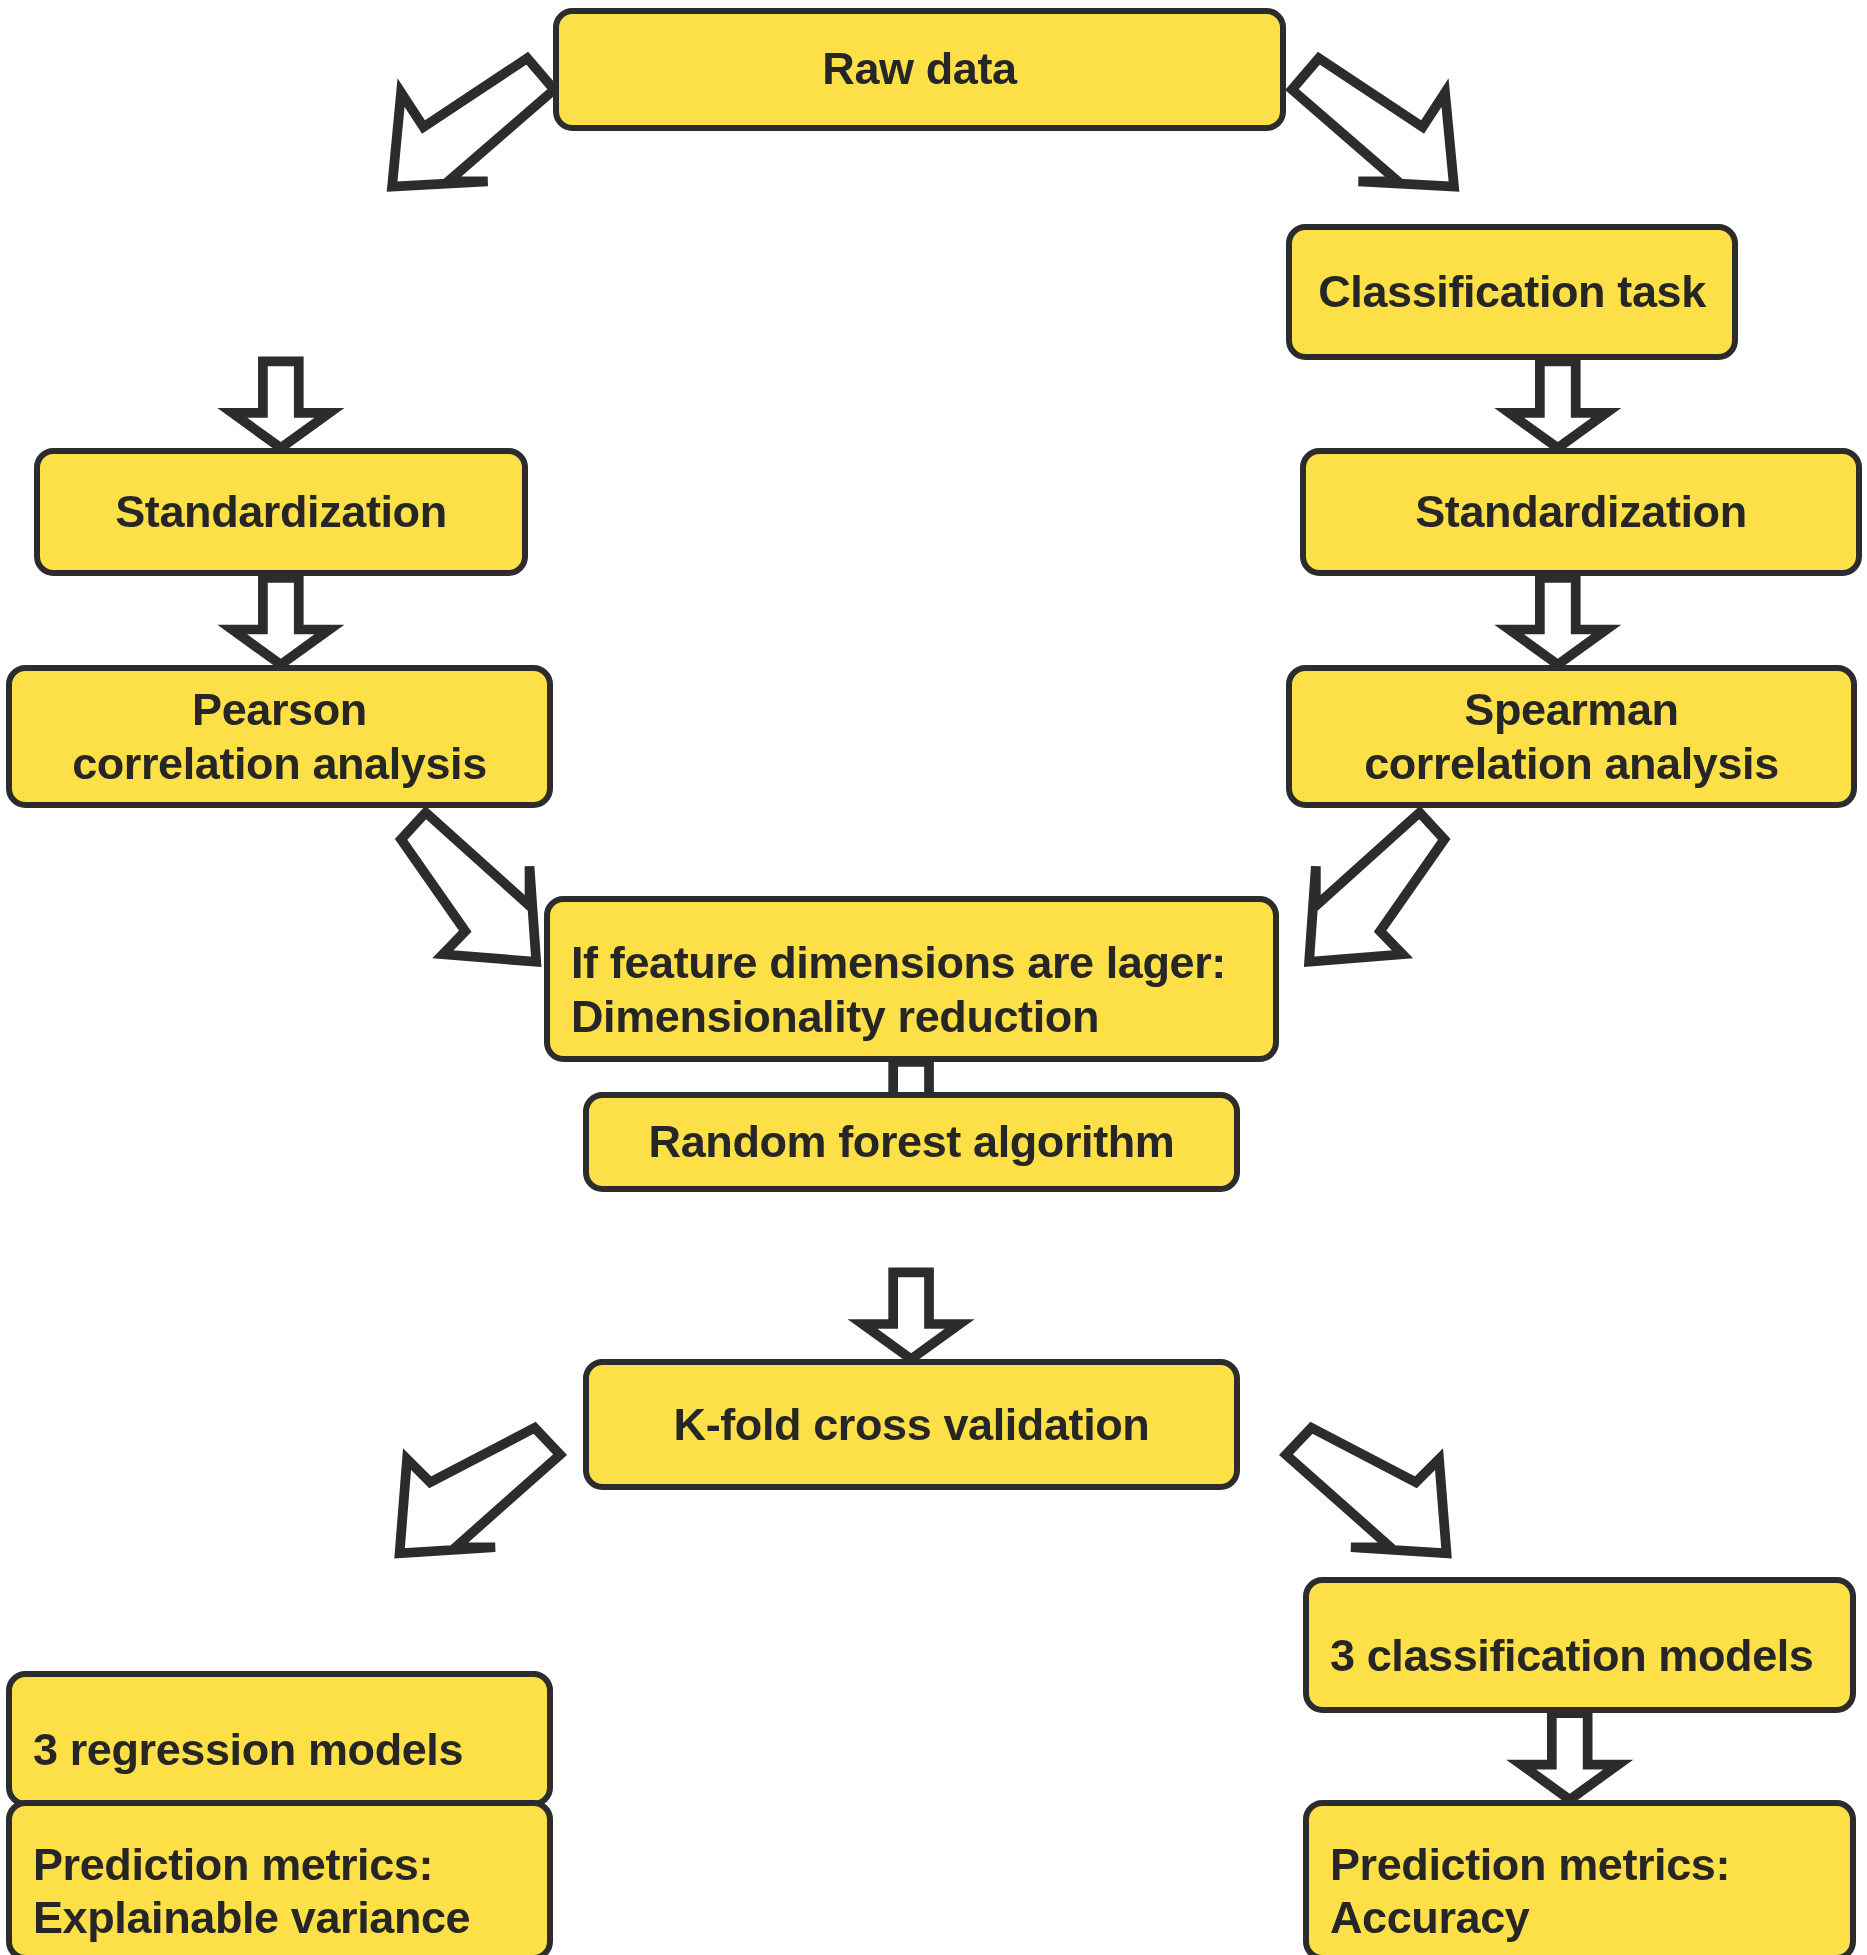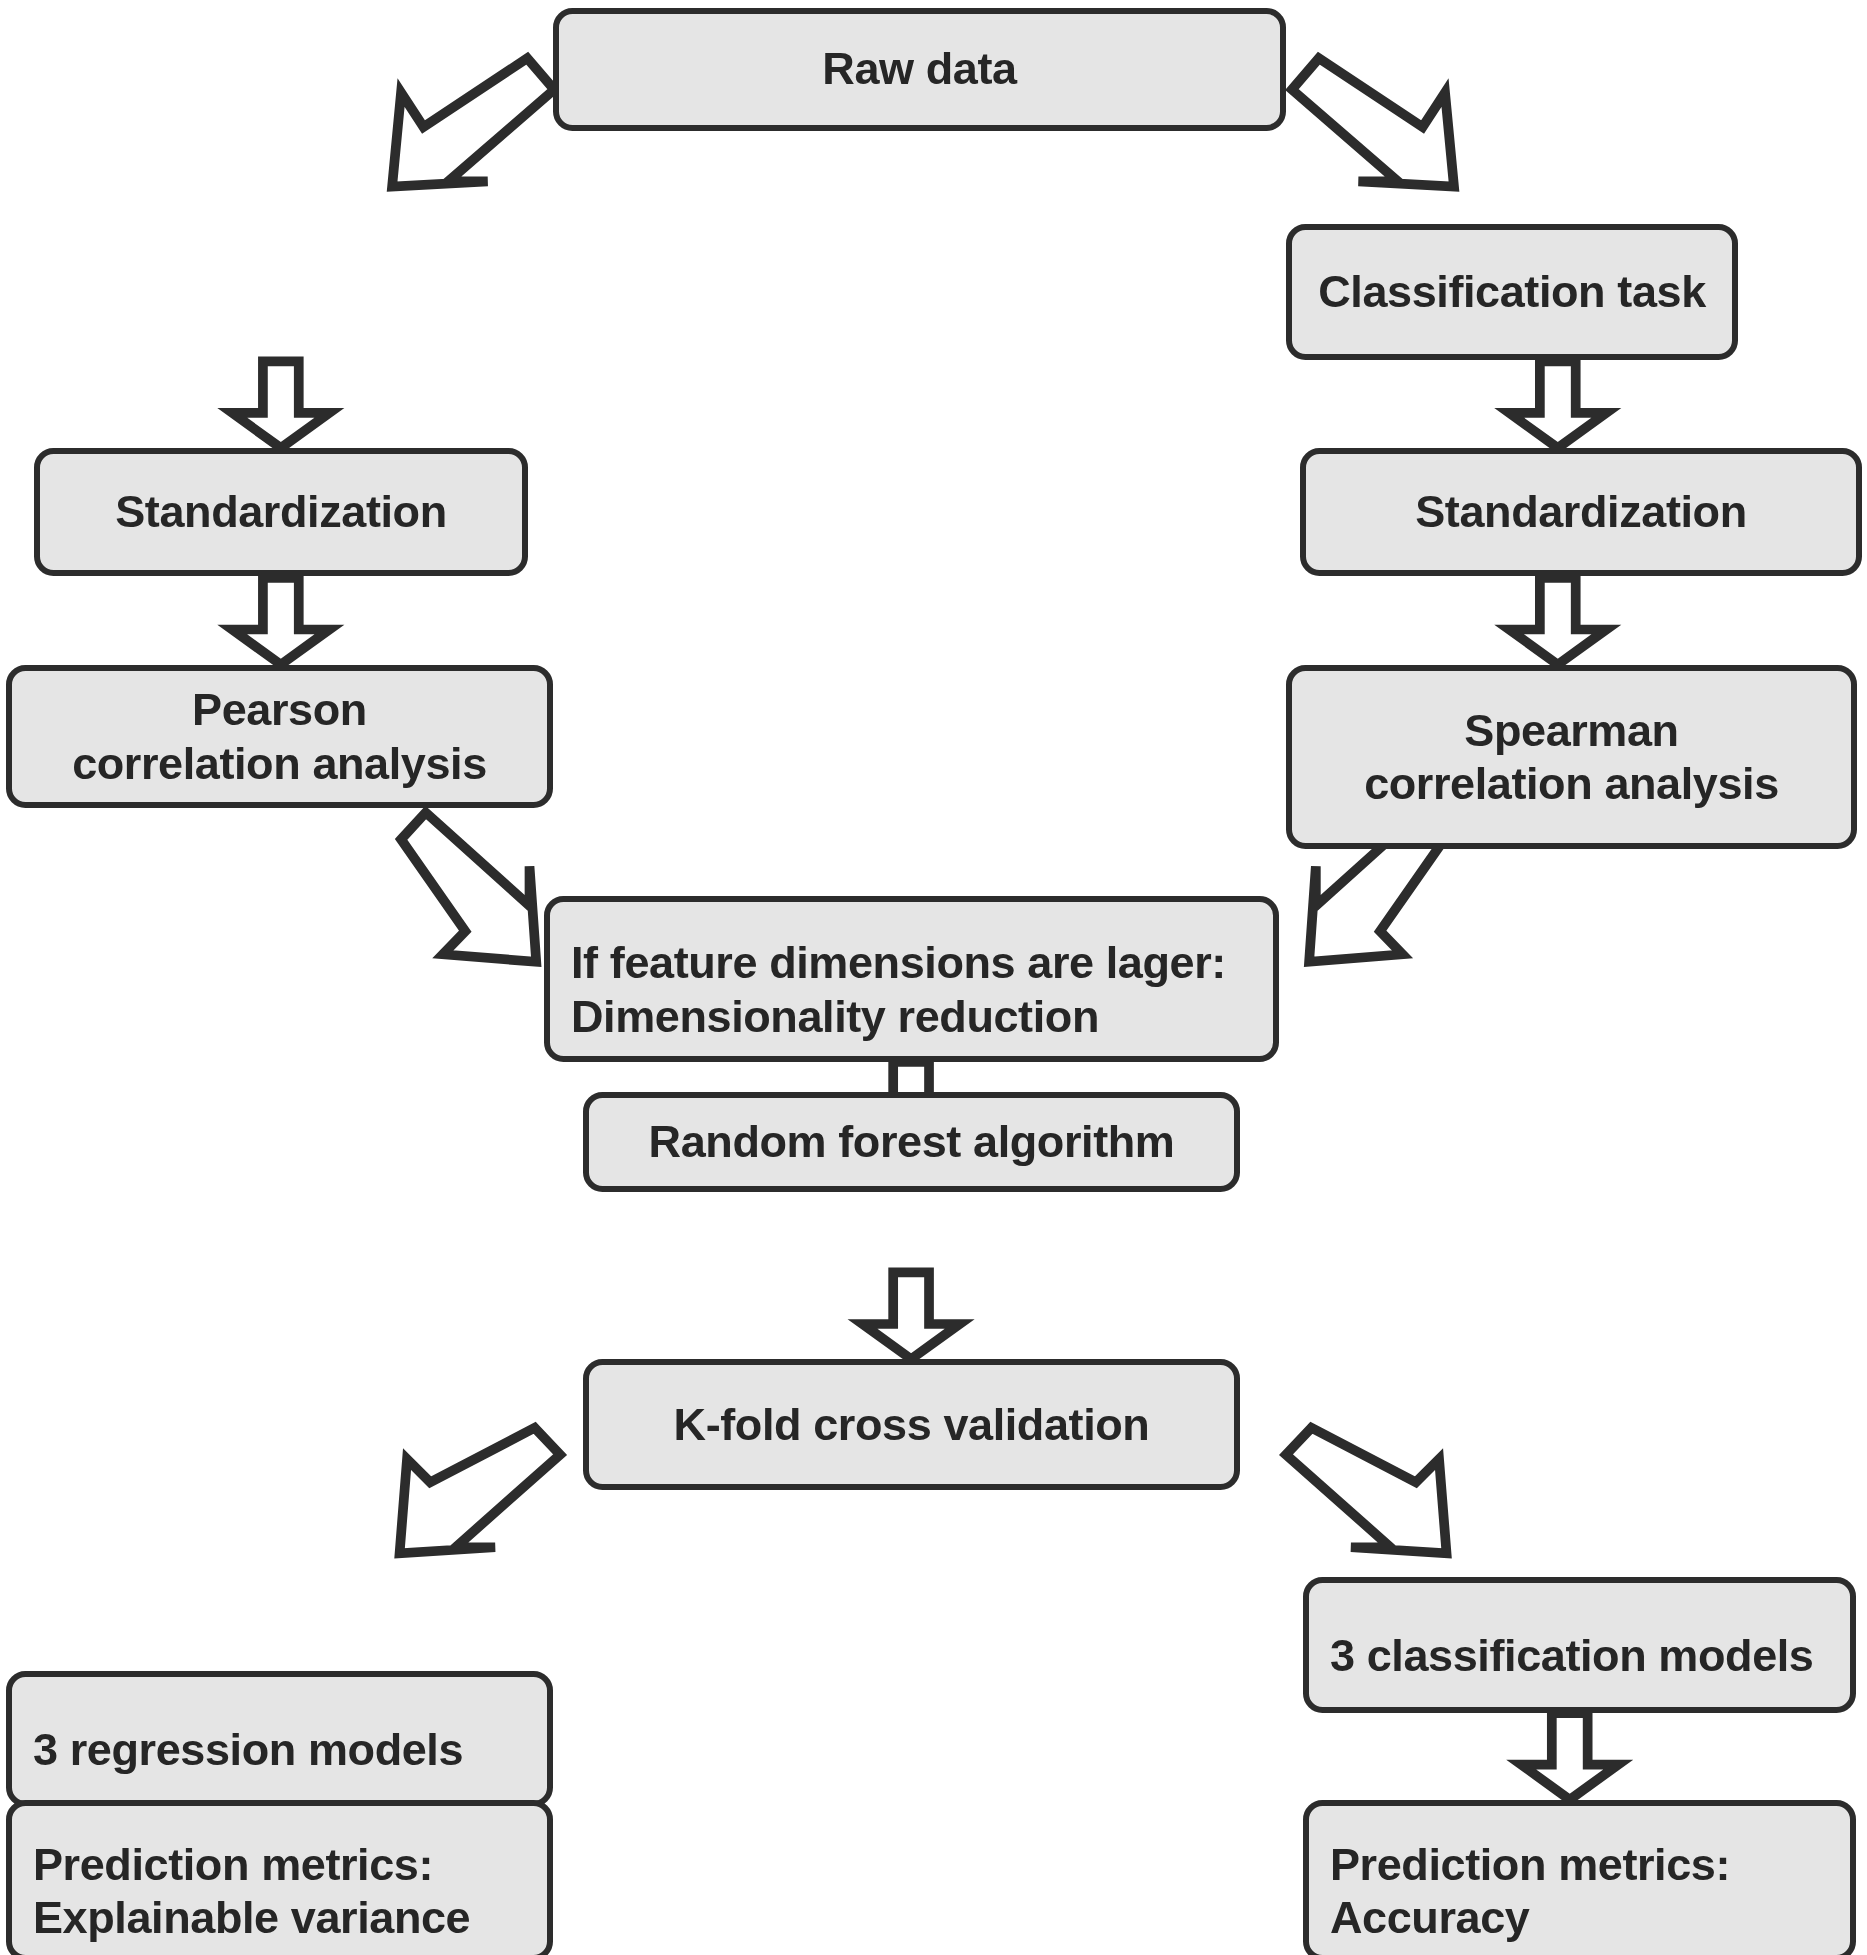--- a/index.html
+++ b/index.html
@@ -21,21 +21,21 @@
   }
   #flow-svg {
     position: absolute;
     inset: 0;
     width: 1867px;
     height: 1955px;
   }
   .node-box {
     position: absolute;
     box-sizing: border-box;
-    background: #e5e5e5;
+    background: #fde047;
     border: 6.7px solid #2c2c2c;
     border-radius: 19.4px;
     display: flex;
     align-items: center;
     justify-content: center;
     padding: 12px 21px;
   }
   .node-label {
     font-family: "Liberation Sans", sans-serif;
     font-weight: bold;
@@ -105,21 +105,21 @@
 
   <div class="node-box" style="left:1300px; top:448px; width:562px; height:128px;">
     <span class="node-label">Standardization</span>
   </div>
 
   <div class="node-box" style="left:6px; top:665px; width:547px; height:143px;">
     <span class="node-label">Pearson
 correlation analysis</span>
   </div>
 
-  <div class="node-box" style="left:1286px; top:665px; width:571px; height:184px;">
+  <div class="node-box" style="left:1286px; top:665px; width:571px; height:143px;">
     <span class="node-label">Spearman
 correlation analysis</span>
   </div>
 
   <div class="node-box align-left" style="left:544px; top:896px; width:735px; height:166px;">
     <span class="node-label">If feature dimensions are lager:
 Dimensionality reduction</span>
   </div>
 
   <div class="node-box" style="left:583px; top:1092px; width:657px; height:100px;">

